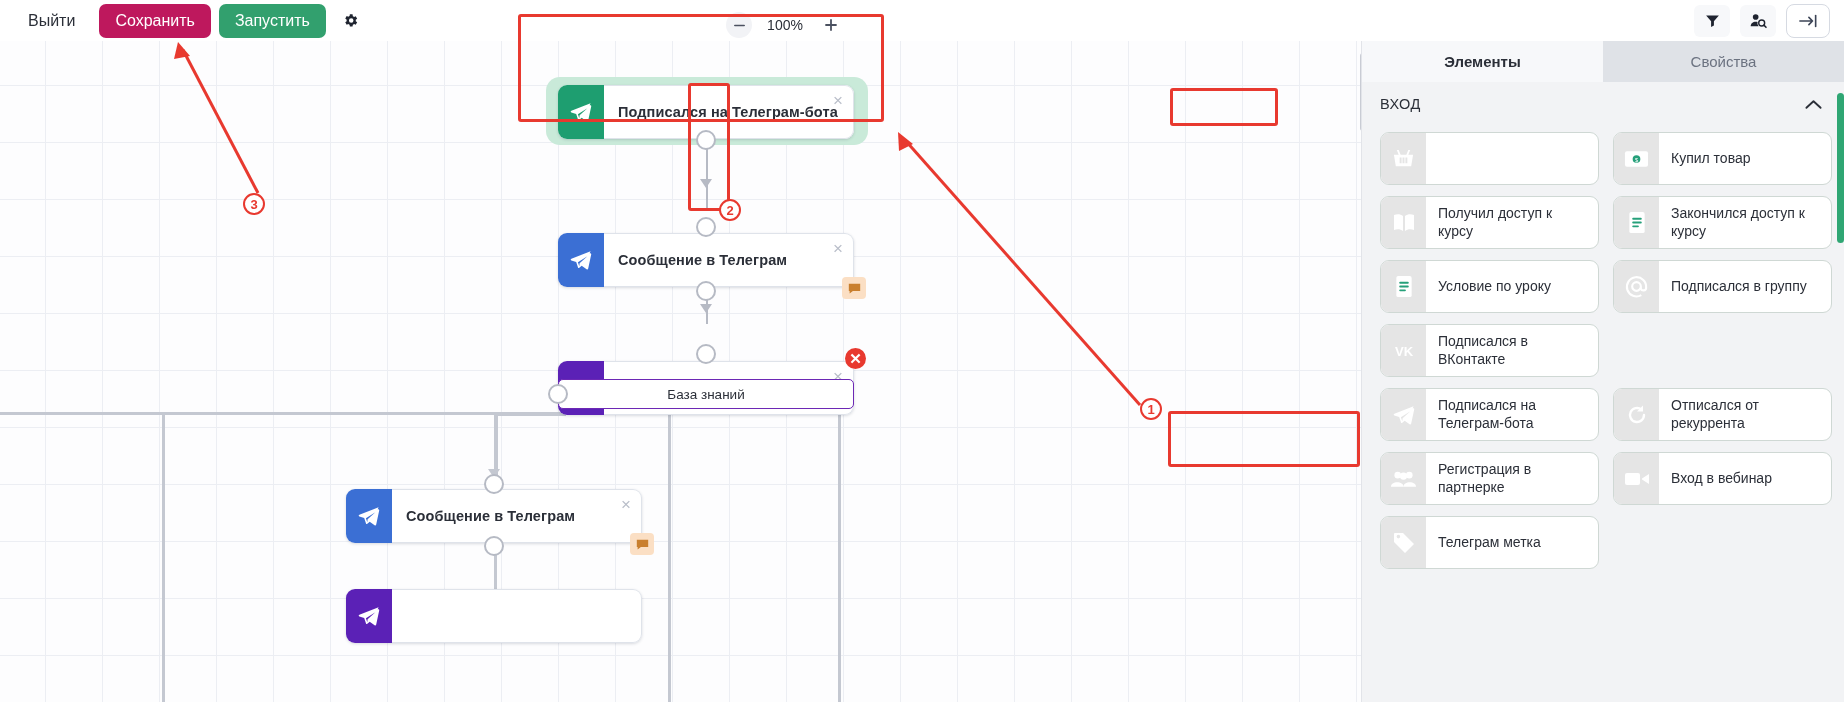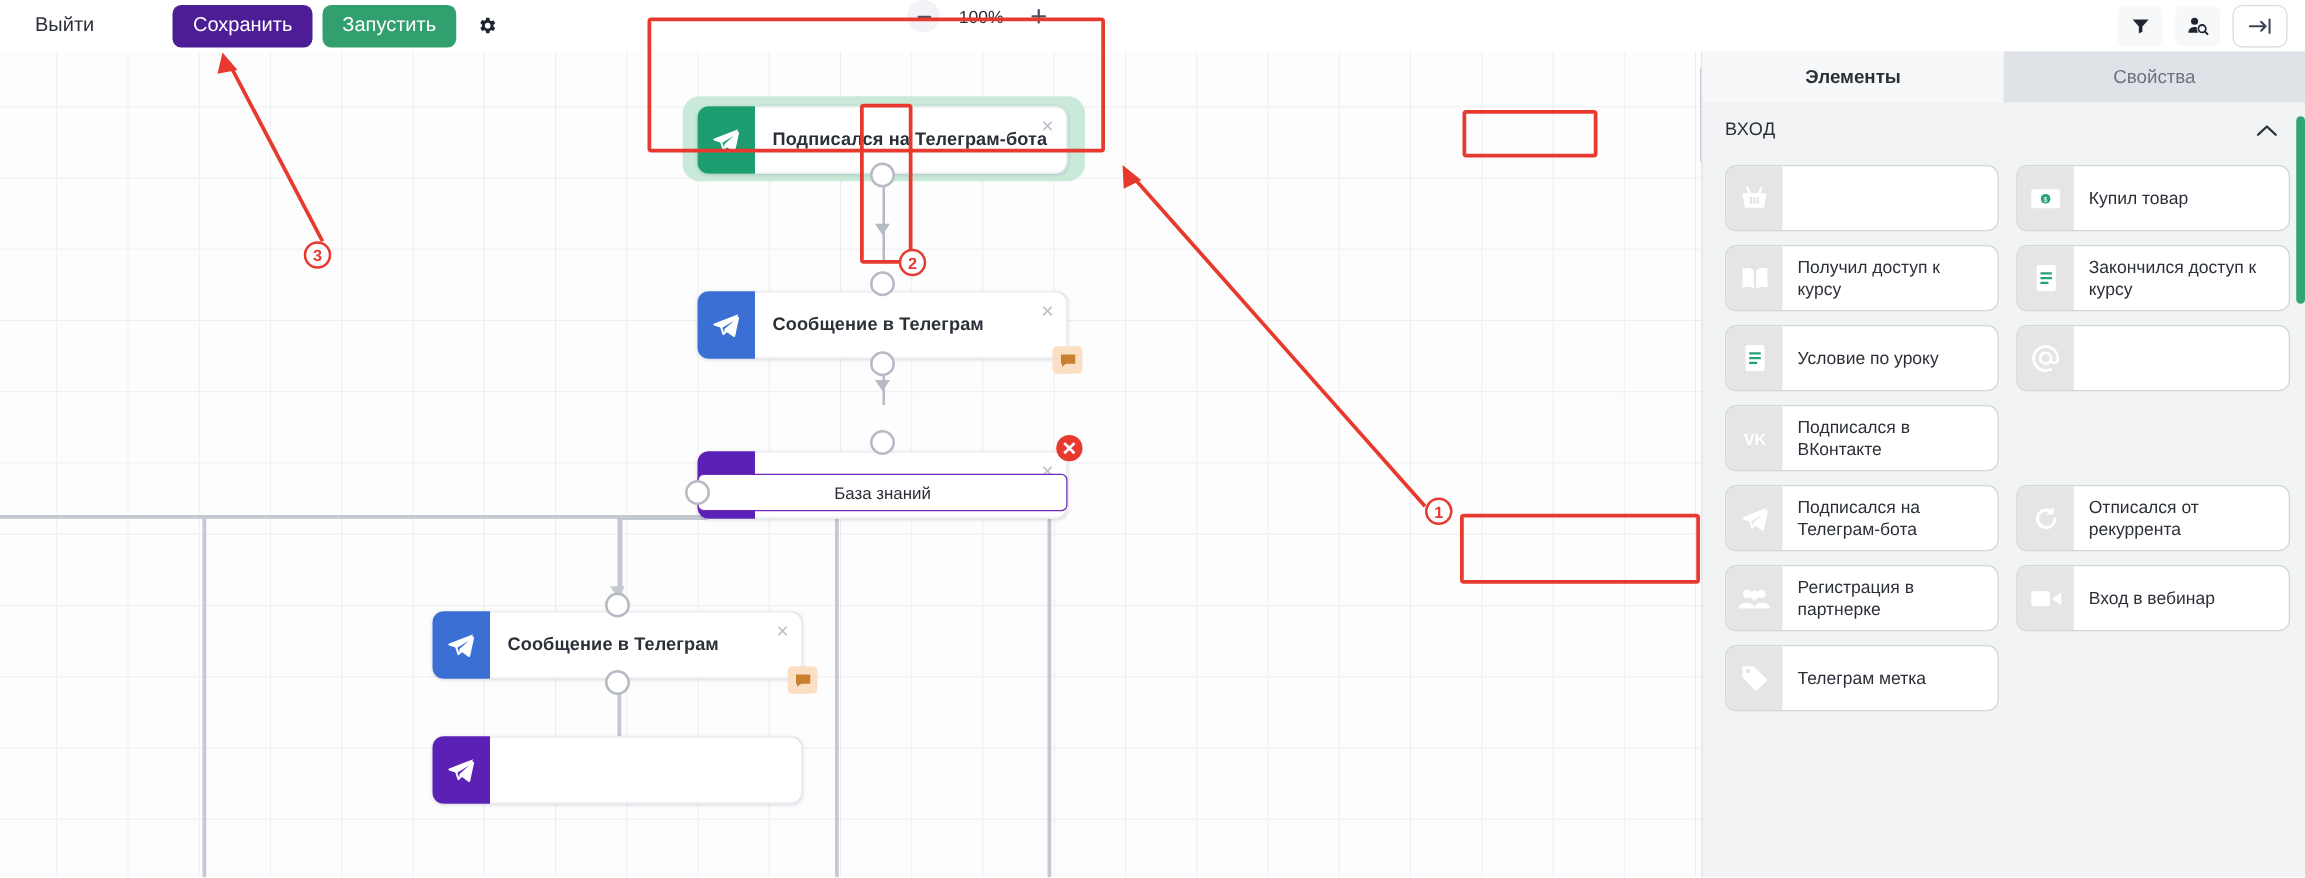--- a/index.html
+++ b/index.html
@@ -18,21 +18,21 @@
     display: flex; align-items: center;
   }
   .tb-left { display: flex; align-items: center; gap: 8px; padding-left: 12px; }
   .tb-btn {
     height: 34px; border-radius: 7px; border: none;
     font-size: 16px; font-family: "Liberation Sans", sans-serif;
     cursor: pointer; display: flex; align-items: center; justify-content: center;
     padding: 0 16px; white-space: nowrap;
   }
   .tb-exit { background: #ffffff; color: #2b2f38; }
-  .tb-save { background: #4c1d95; color: #ffffff; margin-left: 39px; }
+  .tb-save { background: #be185d; color: #ffffff; }
   .tb-run  { background: #32a06e; color: #ffffff; }
   .tb-gear {
     width: 34px; height: 34px; background: #ffffff; border: none;
     border-radius: 7px; cursor: pointer;
     display: flex; align-items: center; justify-content: center;
   }
   .tb-right {
     margin-left: auto; display: flex; align-items: center;
     gap: 10px; padding-right: 14px;
   }
@@ -42,21 +42,21 @@
     display: flex; align-items: center; justify-content: center;
   }
   .tb-collapse {
     width: 44px; height: 34px; background: #ffffff;
     border: 1px solid #d6dae2; border-radius: 8px; cursor: pointer;
     display: flex; align-items: center; justify-content: center;
   }
 
   
   .zoomctl {
-    position: absolute; left: 726px; top: 0;
+    position: absolute; left: 726px; top: 12px;
     display: flex; align-items: center; gap: 14px; z-index: 41;
   }
   .zoom-btn {
     width: 26px; height: 26px; border: none; background: transparent;
     cursor: pointer; display: flex; align-items: center; justify-content: center;
     border-radius: 50%;
   }
   .zoom-minus-circ { background: #f2f3f6; }
   .zoom-label { font-size: 14px; color: #2b2f38; min-width: 38px; text-align: center; }
 
@@ -400,20 +400,21 @@
         </div>
         <div class="card-label">Условие по уроку</div>
       </div>
 
       <div class="card">
         <div class="card-icon">
           <svg width="25" height="25" viewBox="0 0 26 26">
               <path fill="none" stroke="#fff" stroke-width="2.2" d="M17.5 13a4.5 4.5 0 1 1-9 0 4.5 4.5 0 0 1 9 0v2a2.8 2.8 0 0 0 5.5-.8A10 10 0 1 0 18 22"></path>
             </svg>
         </div>
+        <div class="card-label">Подписался в группу</div>
       </div>
 
       <div class="card">
         <div class="card-icon">
           <svg width="28" height="18" viewBox="0 0 30 18">
               <text x="15" y="14" font-size="14" font-weight="bold" fill="#fff" text-anchor="middle" font-family="sans-serif">VK</text>
             </svg>
         </div>
         <div class="card-label">Подписался в ВКонтакте</div>
       </div>

